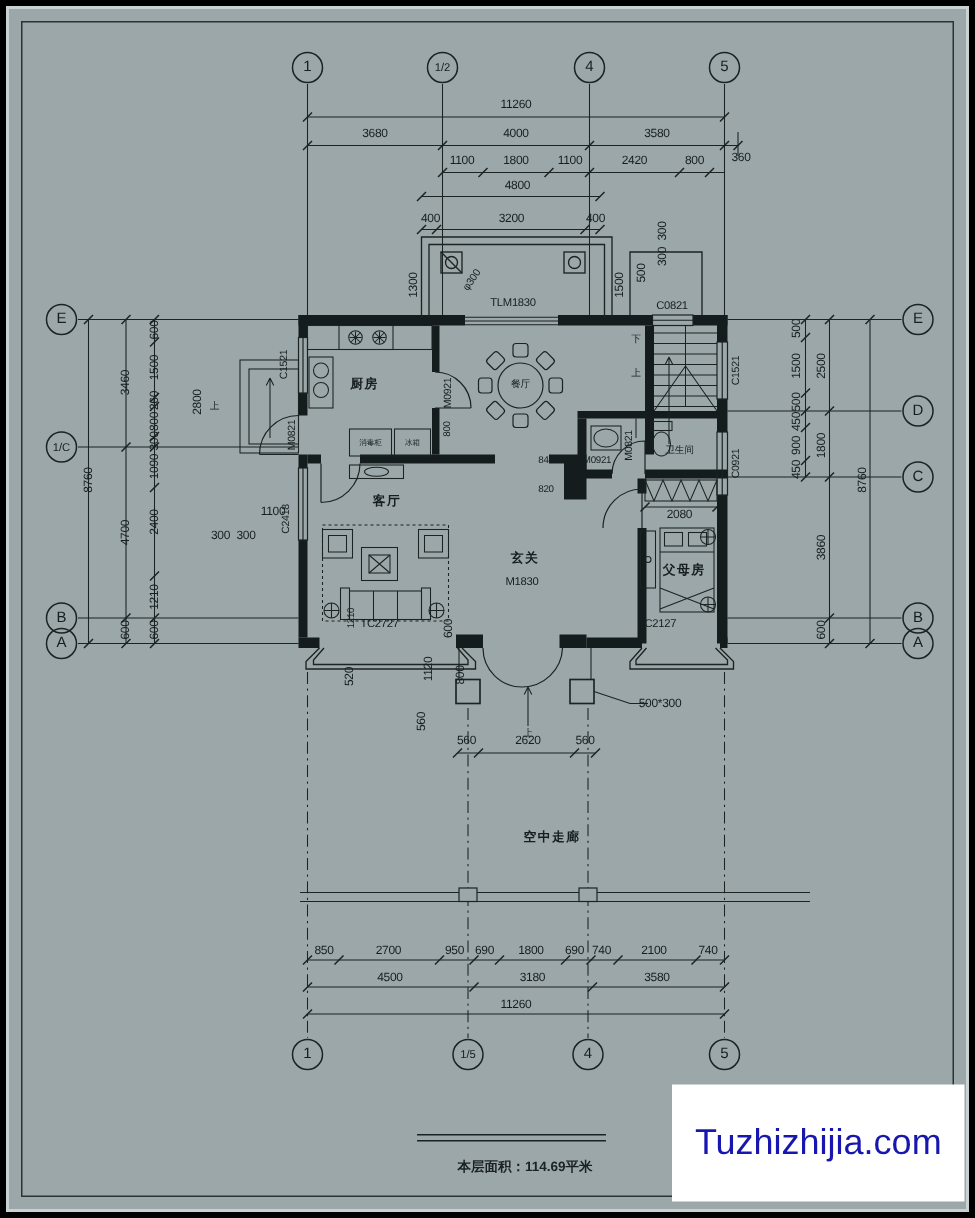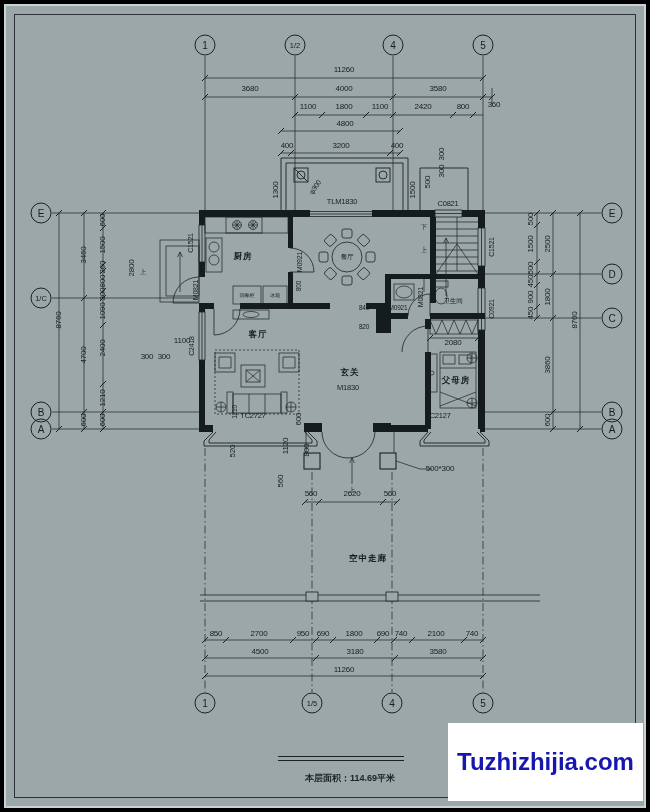--- a/index.html
+++ b/index.html
@@ -23,21 +23,21 @@
       font-size:10px;color:#161E20;box-sizing:border-box;}
   .gc.f{font-size:7.5px;}
   .title{position:absolute;transform:translate(-50%,-50%);font-size:16px;color:#1A2224;
          letter-spacing:2px;white-space:nowrap;}
   .trule{position:absolute;height:3px;border-top:1.6px solid #1A2224;border-bottom:0.9px solid #1A2224;}
   .area{position:absolute;transform:translate(-50%,-50%);font-size:9px;font-weight:bold;
         color:#1A2224;white-space:nowrap;}
   .wm{position:absolute;left:448px;top:723px;width:195px;height:78px;background:#FFF;
       display:flex;flex-direction:column;align-items:center;justify-content:center;gap:2px;}
   .wm .cn{font-size:27px;font-weight:bold;color:#111;letter-spacing:3px;line-height:1;}
-  .wm .en{font-size:24px;font-weight:bold;color:var(--blue,#1717B0);line-height:1;}
+  .wm .en{font-size:24px;font-weight:normal;color:var(--blue,#1717B0);line-height:1;}
 </style>
 </head>
 <body>
 
 <div class="sheet" style="--paper: #9CA7A9; --blue: #1717B0;">
 <div class="paper"></div>
 <div class="frame"></div>
 
 <svg width="650" height="812" viewBox="0 0 650 812">
 

